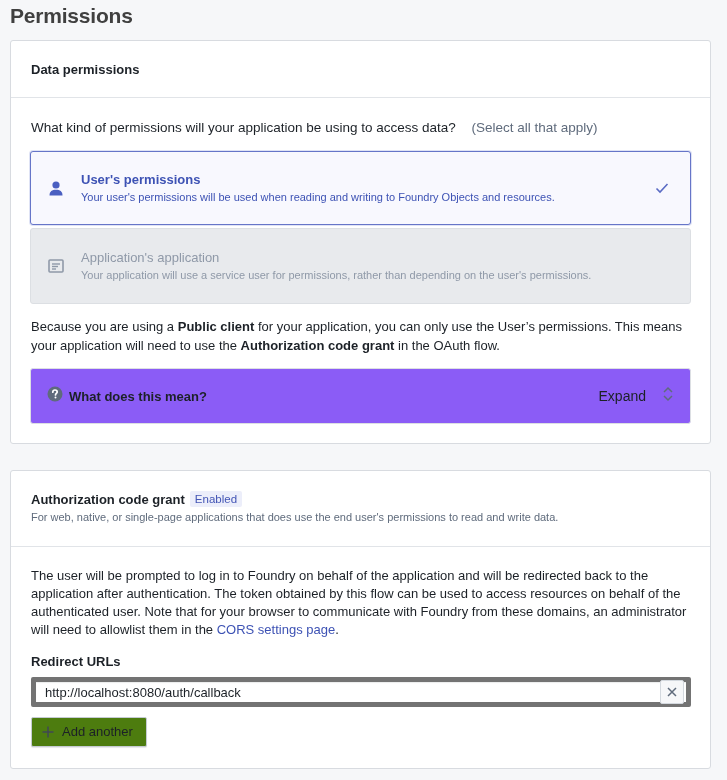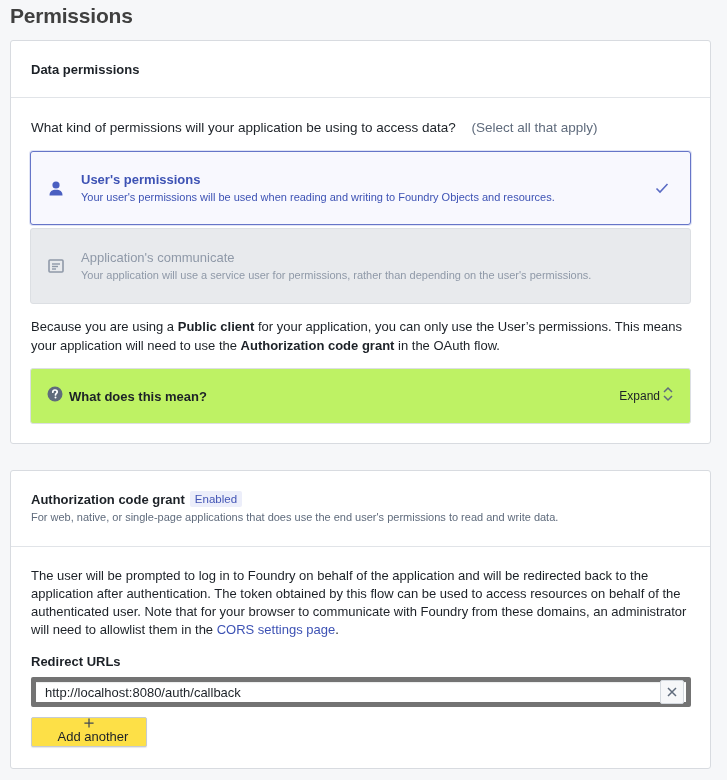--- a/index.html
+++ b/index.html
@@ -58,25 +58,25 @@
     .disabled .opt-title { color: #8f99a8; font-weight: 400; }
     .disabled .opt-desc { color: #8f99a8; }
     .opt-check { width: 56px; display: flex; justify-content: center; align-items: center; }
     .info-text {
       position: absolute; left: 20px; top: 276px; width: 670px;
       font-size: 13px; line-height: 19px; color: #1c2127;
     }
     .info-text b { font-weight: 700; }
     .collapse {
       position: absolute; left: 19px; top: 327px; width: 661px; height: 56px;
-      border: 1px solid #dcdfe3; border-radius: 3px; background: #bef264;
+      border: 1px solid #dcdfe3; border-radius: 3px; background: #8b5cf6;
       display: flex; align-items: center; padding: 0 16px;
     }
     .collapse-title { font-size: 13px; font-weight: 700; margin-left: 6px; flex: 1; }
-    .collapse-expand { font-size: 12px; color: #1c2127; margin-right: 2px; }
+    .collapse-expand { font-size: 14px; color: #1c2127; margin-right: 16px; }
     .grant-header {
       height: 76px; border-bottom: 1px solid #e1e4e8; padding: 20px 20px 0 20px;
     }
     .grant-title-row { display: flex; align-items: center; }
     .grant-title { font-size: 13px; font-weight: 700; }
     .badge {
       margin-left: 5px; background: #eceefa; color: #4355b5;
       font-size: 11.5px; padding: 2px 5px; border-radius: 2px;
     }
     .grant-desc { font-size: 11px; color: #5f6b7c; margin-top: 4px; }
@@ -97,25 +97,24 @@
       padding: 0 9px; font-size: 13px; color: #1c2127; background: transparent;
       font-family: "Liberation Sans", sans-serif;
     }
     .clear-btn {
       width: 24px; height: 24px; margin-right: 2px;
       border: 1px solid #d3d8de; border-radius: 2px; background: #f6f7f9;
       display: flex; justify-content: center; align-items: center; cursor: pointer;
     }
     .add-btn {
       margin-top: 10px; height: 30px; width: 116px;
-      border: 1px solid #c5cbd3; border-radius: 2px; background: #fde047;
+      border: 1px solid #c5cbd3; border-radius: 2px; background: #4d7c0f;
       display: flex; align-items: center; padding: 0 10px; cursor: pointer;
       font-size: 13px; color: #1c2127;
       box-shadow: 0 1px 1px rgba(16,22,26,0.1);
-      flex-direction: column;
     }
     .add-btn span.lbl { margin-left: 8px; }
   </style>
 </head>
 <body>
 
 <div class="page">
   <div class="page-title">Permissions</div>
 
   <div class="card card1">
@@ -149,21 +148,21 @@
     <div class="option disabled">
       <div class="opt-icon">
         <svg width="16" height="14" viewBox="0 0 16 14">
           <rect x="1" y="1" width="14" height="12" rx="1" fill="none" stroke="#8f99a8" stroke-width="1.6"></rect>
           <line x1="4" y1="5" x2="12" y2="5" stroke="#8f99a8" stroke-width="1.4"></line>
           <line x1="4" y1="7.5" x2="10" y2="7.5" stroke="#8f99a8" stroke-width="1.4"></line>
           <line x1="4" y1="10" x2="8" y2="10" stroke="#8f99a8" stroke-width="1.4"></line>
         </svg>
       </div>
       <div class="opt-text">
-        <div class="opt-title">Application's communicate</div>
+        <div class="opt-title">Application's application</div>
         <div class="opt-desc">Your application will use a service user for permissions, rather than depending on the user's permissions.</div>
       </div>
     </div>
 
     <div class="info-text"><span>Because you are using a </span><b>Public client</b><span> for your application, you can only use the User’s permissions. This means your application will need to use the </span><b>Authorization code grant</b><span> in the OAuth flow.</span></div>
 
     <div class="collapse">
       <span>
         <svg width="16" height="16" viewBox="0 0 16 16">
           <circle cx="8" cy="8" r="7.5" fill="#5f6b7c"></circle>

